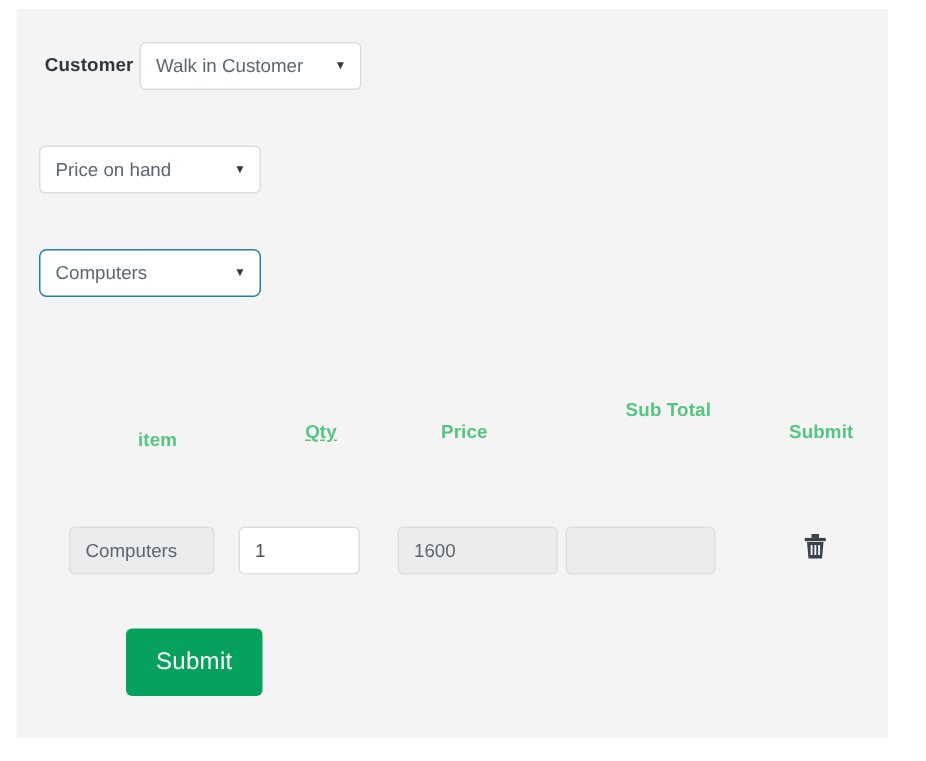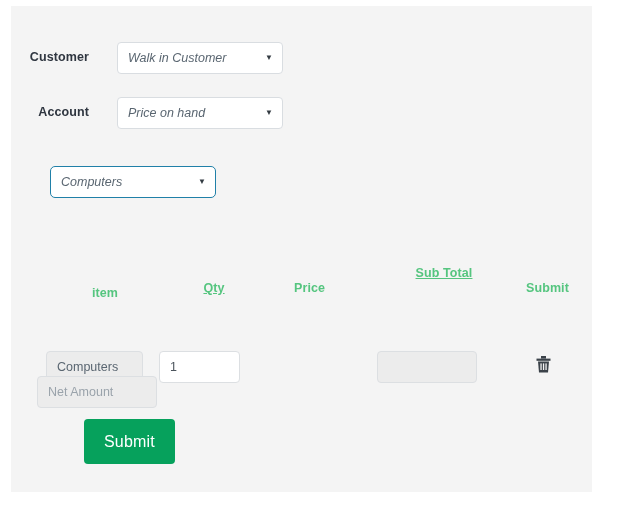--- a/index.html
+++ b/index.html
@@ -42,31 +42,30 @@
     text-align: right;
     font-size: 12.5px;
     font-weight: bold;
     color: #2f3640;
     line-height: 19px;
     padding-top: 6px;
     letter-spacing: 0.1px;
   }
   .select-box {
     position: relative;
-    margin-left: 28px;
-    width: 166px;
+    margin-left: 4px;
+    width: 148px;
     height: 32px;
     background: #ffffff;
     border: 1px solid #d9dde1;
     border-radius: 4px;
     box-sizing: border-box;
     display: flex;
     align-items: center;
     cursor: pointer;
-    font-style: italic;
   }
   .select-box.focused {
     border: 1px solid #2080a8;
     border-radius: 5px;
   }
   .select-value {
     padding-left: 10px;
     font-size: 12.5px;
     color: #5a6671;
     white-space: nowrap;
@@ -74,21 +73,21 @@
   .select-caret {
     position: absolute;
     right: 9px;
     top: 50%;
     transform: translateY(-50%);
     font-size: 8px;
     color: #333b42;
     line-height: 1;
   }
 
-  #row-customer { left: 11px; top: 36px; justify-content: flex-end; }
+  #row-customer { left: 11px; top: 22px; justify-content: flex-end; }
   #row-account  { left: 11px; top: 91px; }
   #row-product  { left: 11px; top: 160px; }
 
   
   .items-table {
     position: absolute;
     left: 11px;
     top: 254px;
     width: 581px;
   }
@@ -134,21 +133,21 @@
     padding: 0;
     cursor: pointer;
     line-height: 1;
   }
   .trash-btn svg { display: block; }
 
   
   #head-item    { left:  53px; top: 26px; width: 60px; text-align: center; }
   #head-qty     { left: 168px; top: 21px; width: 48px; text-align: center; text-decoration: underline; }
   #head-price   { left: 272px; top: 21px; width: 62px; text-align: left; }
-  #head-subtot  { left: 392px; top:  6px; width: 60px; text-align: center; text-decoration: underline; }
+  #head-subtot  { left: 392px; top:  6px; width: 60px; text-align: right; }
   #head-action  { left: 504px; top: 21px; width: 70px; text-align: left; }
 
   
   #cell-item    { left:  24px; top: 51px; width: 97px; }
   #cell-qty     { left: 137px; top: 51px; width: 81px; }
   #cell-price   { left: 243px; top: 51px; width: 107px; }
   #cell-subtot  { left: 355px; top: 51px; width: 100px; }
   #cell-action  { left: 514px; top: 56px; }
 
   
@@ -195,21 +194,20 @@
 
     <div class="form-row" id="row-customer">
       <div class="form-label">Customer</div>
       <div class="select-box">
         <span class="select-value">Walk in Customer</span>
         <span class="select-caret">▼</span>
       </div>
     </div>
 
     <div class="form-row" id="row-account">
-      <div class="form-label">Account</div>
       <div class="select-box">
         <span class="select-value">Price on hand</span>
         <span class="select-caret">▼</span>
       </div>
     </div>
 
     <div class="form-row" id="row-product">
       <div class="select-box focused">
         <span class="select-value">Computers</span>
         <span class="select-caret">▼</span>
@@ -224,36 +222,36 @@
         <div class="col-head" id="head-price">Price</div>
         <div class="col-head" id="head-subtot">Sub Total</div>
         <div class="col-head" id="head-action">Submit</div>
       </div>
 
       <div class="items-row">
         <input class="cell-input" id="cell-item" type="text" disabled="" value="Computers" style="">
 
         <input class="cell-input editable" id="cell-qty" type="text" value="1" style="">
 
+        <input class="cell-input" id="cell-price" type="text" disabled="" value="1600" style="">
 
         <input class="cell-input" id="cell-subtot" type="text" disabled="" value="" style="">
 
         <button class="trash-btn" id="cell-action">
           <span>
             <svg width="15" height="17" viewBox="0 0 15 17" xmlns="http://www.w3.org/2000/svg">
               <rect x="5" y="0" width="5" height="2.6" fill="#3b4249"></rect>
               <rect x="0.5" y="2.6" width="14" height="2.2" fill="#3b4249"></rect>
               <path d="M2 5.4 h11 l-1 11 h-9 z" fill="#3b4249"></path>
               <rect x="4.4" y="7.4" width="1.3" height="6.6" fill="#f4f4f4"></rect>
               <rect x="6.9" y="7.4" width="1.3" height="6.6" fill="#f4f4f4"></rect>
               <rect x="9.4" y="7.4" width="1.3" height="6.6" fill="#f4f4f4"></rect>
             </svg>
           </span>
         </button>
       </div>
     </div>
 
-    <input class="net-amount" type="text" placeholder="Net Amount" style="">
 
     <button class="submit-btn">Submit</button>
 
   </div>
 </div>
 
 </body></html>

